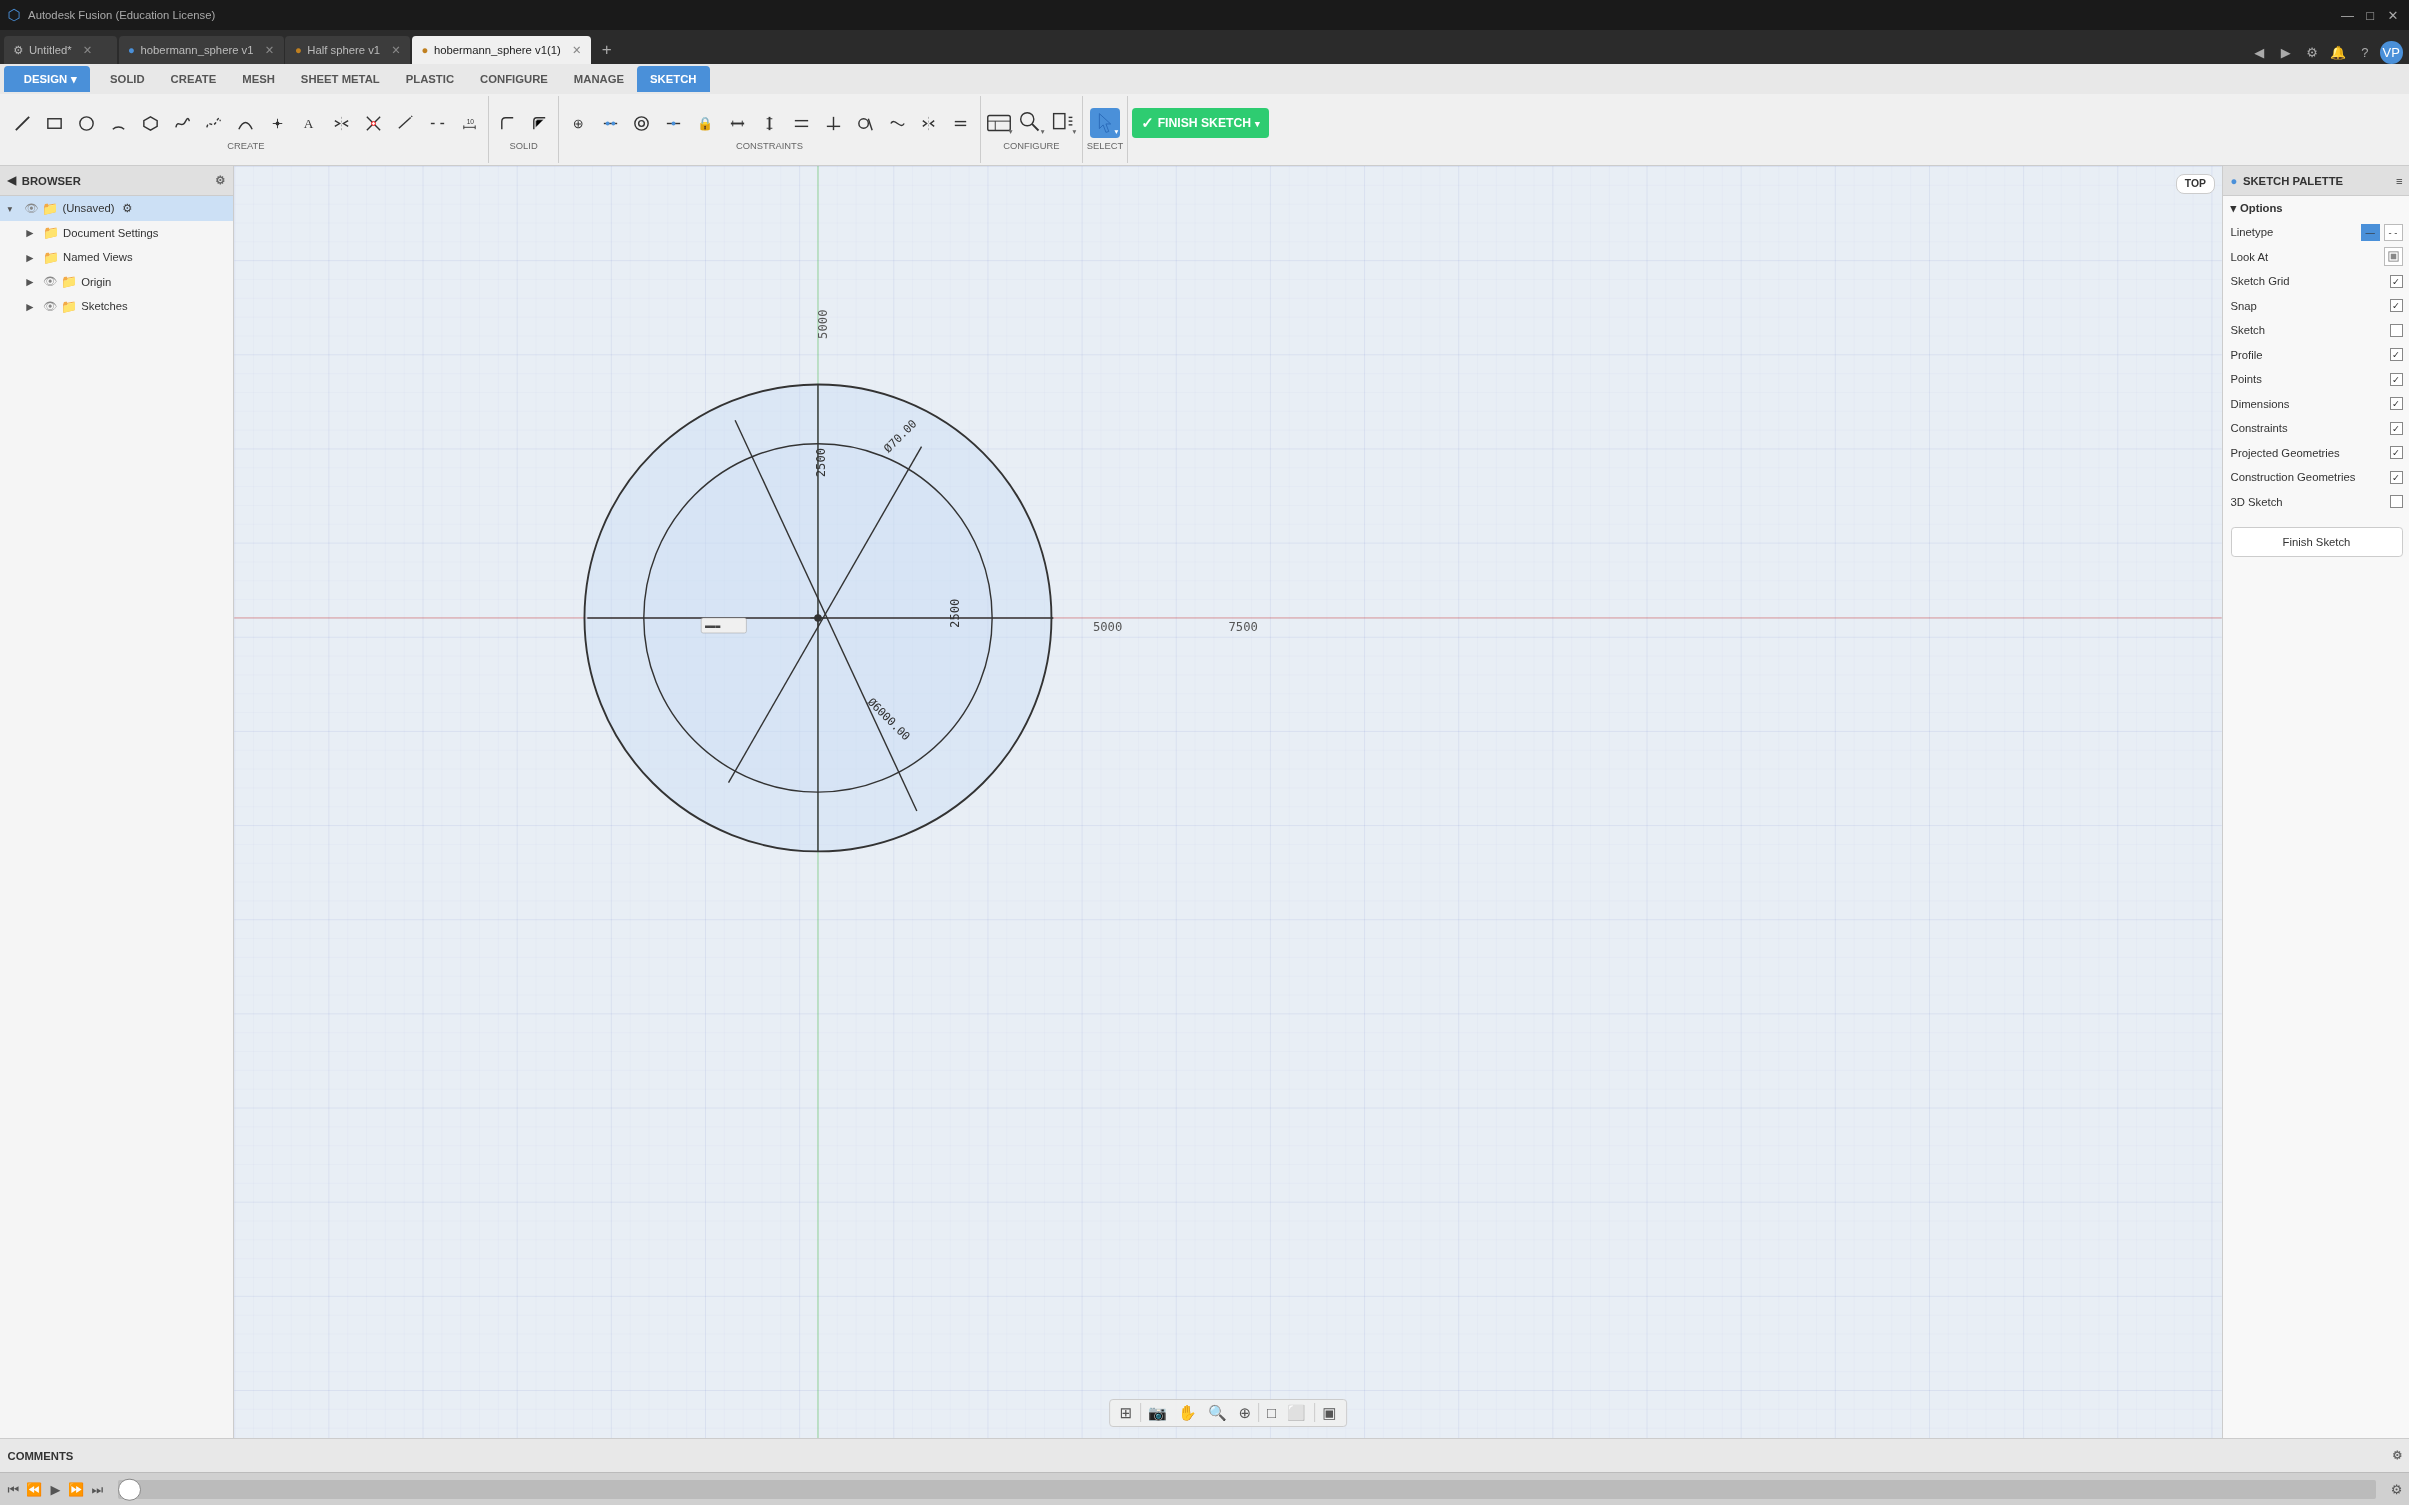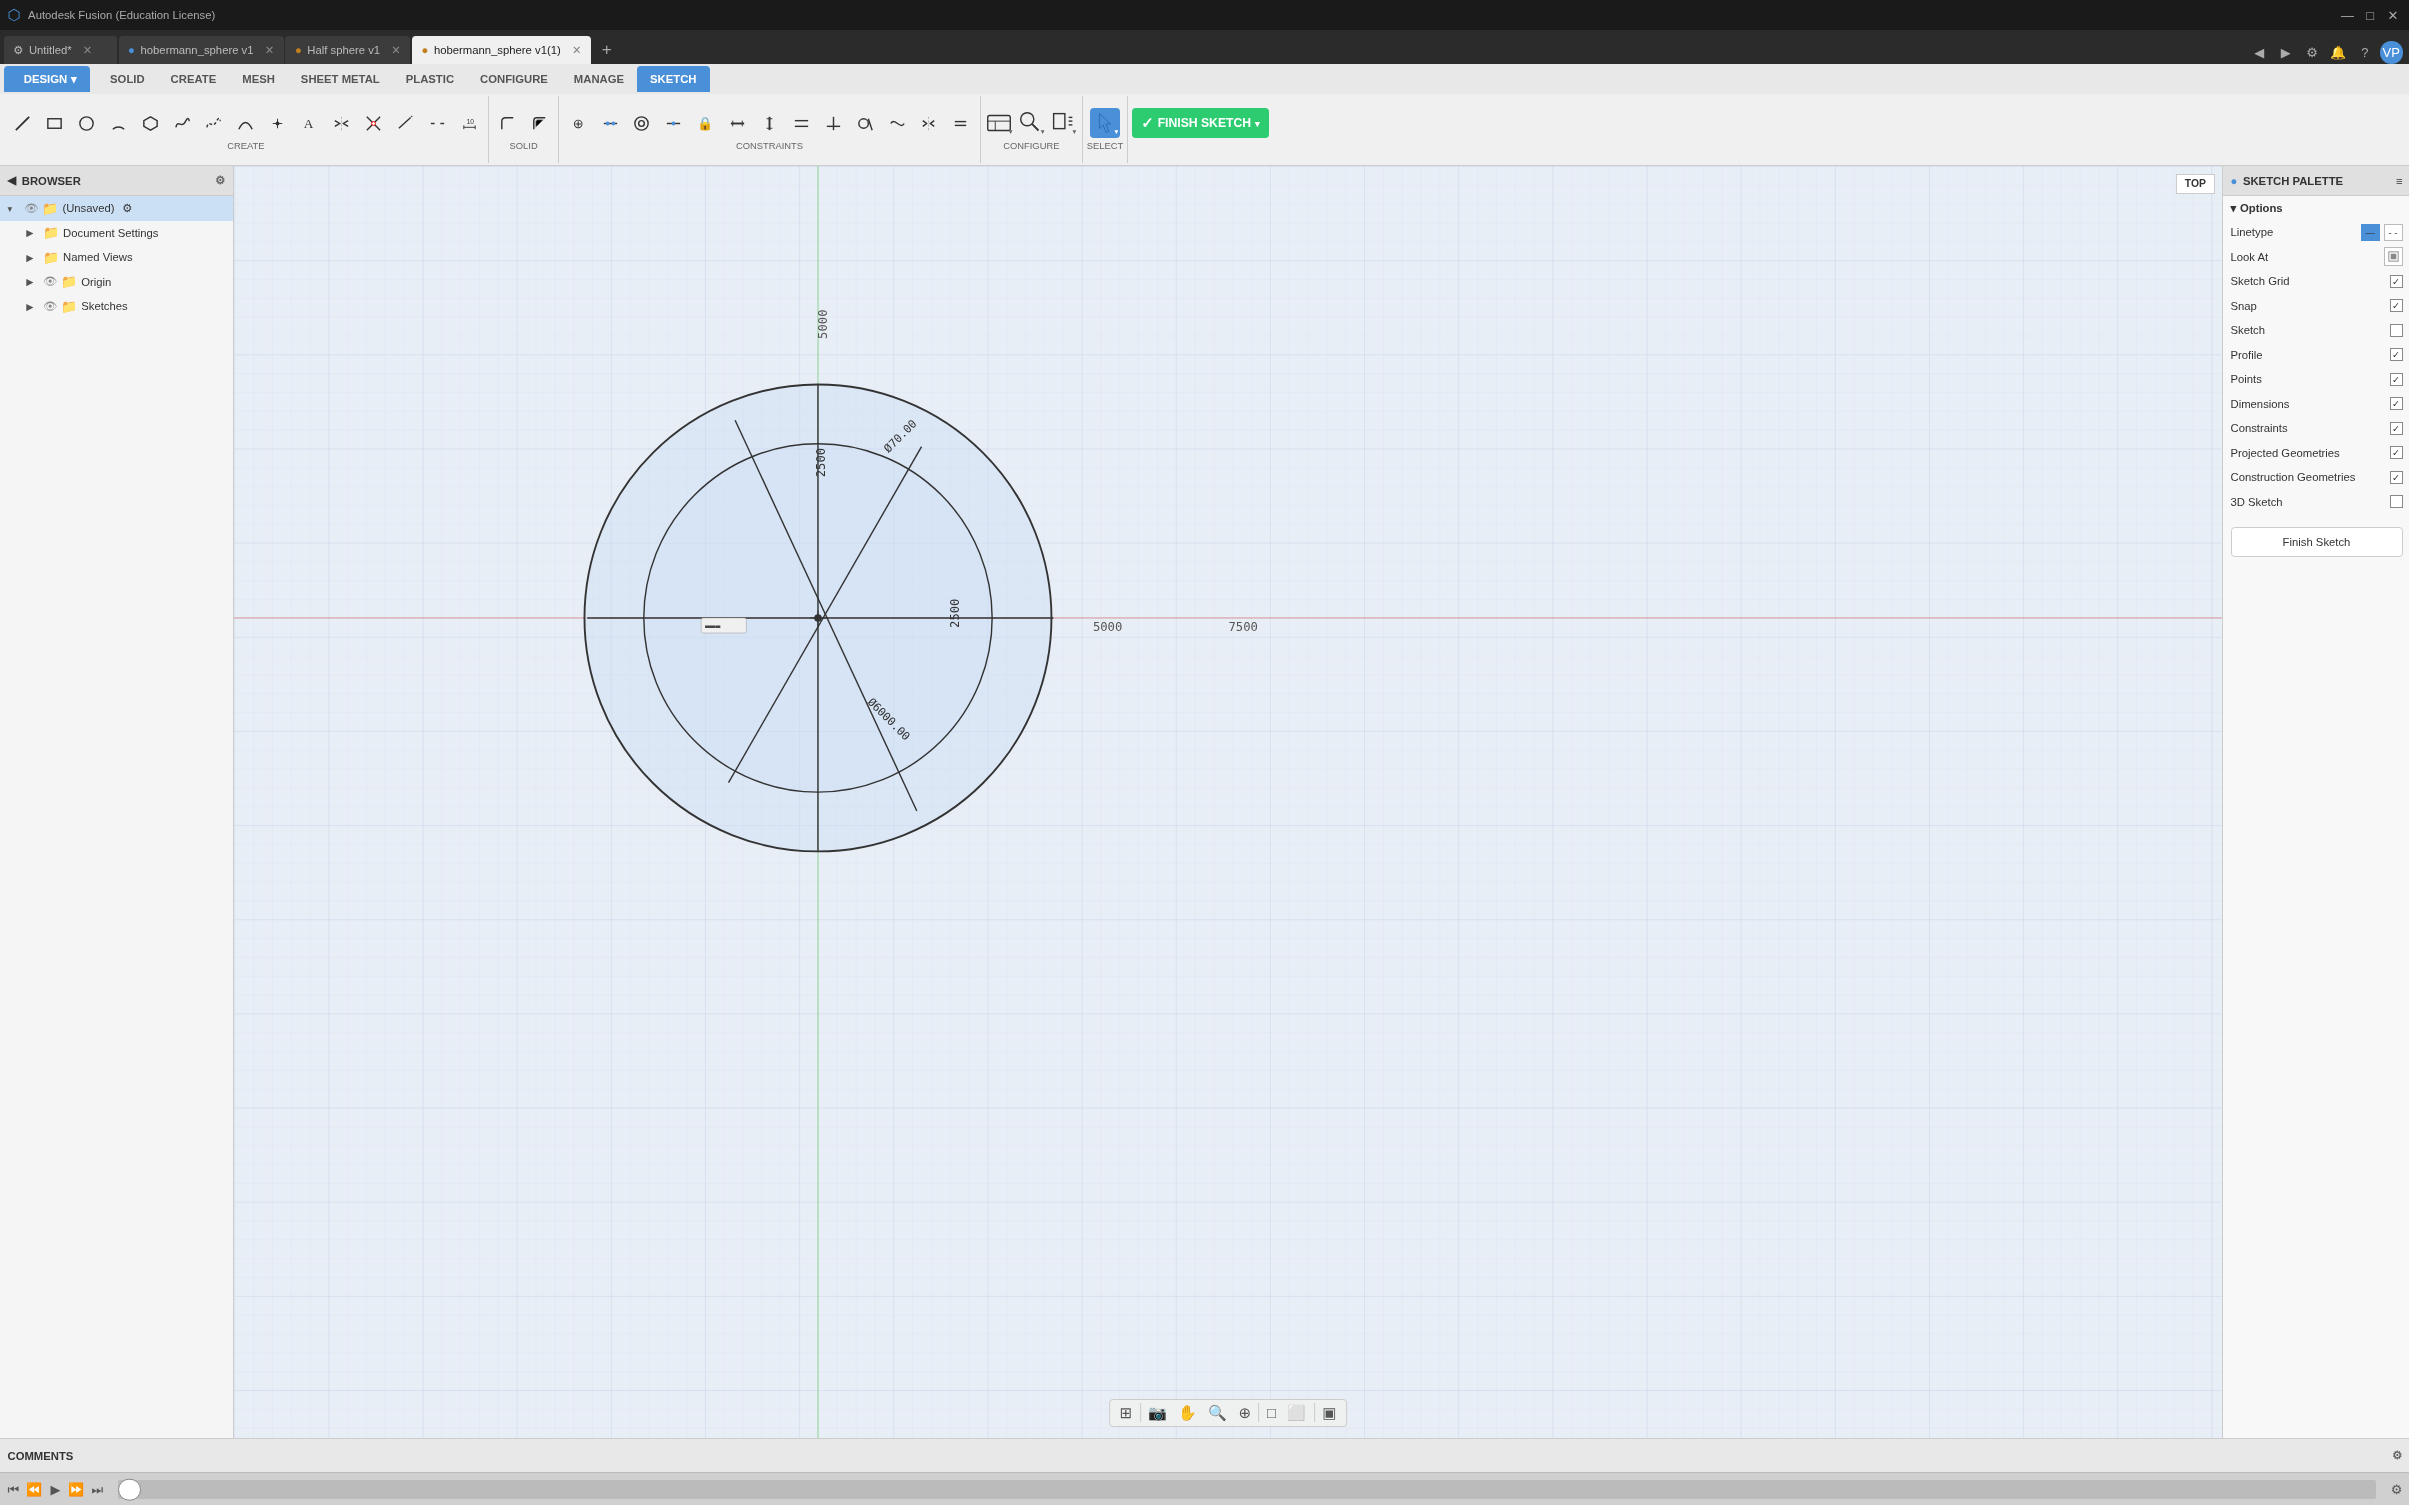--- a/index.html
+++ b/index.html
@@ -252,21 +252,21 @@
     #top-label {
       position: absolute;
       top: 7.5px;
       right: 7.5px;
       background: #fff;
       border: 0.9px solid #ccc;
       padding: 3.8px 7.5px;
       font-size: 10.4px;
       font-weight: 600;
       color: #333;
-      border-radius: 0;
+      border-radius: 8px;
     }
 
     
     #comments-bar {
       height: 34px;
       background: #e8e8e8;
       border-top: 0.9px solid #ccc;
       display: flex;
       align-items: center;
       padding: 0 7.5px;

